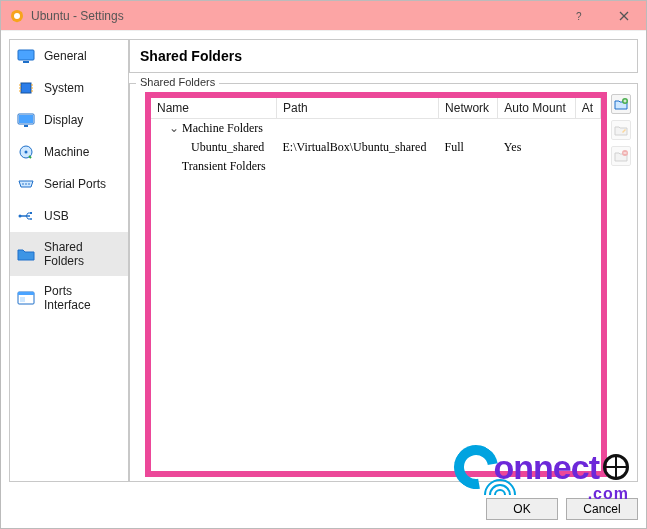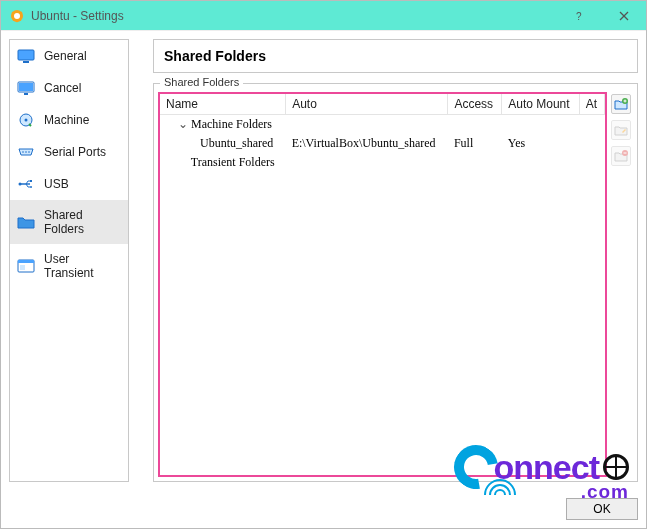--- a/index.html
+++ b/index.html
@@ -19,21 +19,21 @@
     border: 1px solid #bbb;
     display: flex;
     flex-direction: column;
     background: #fff;
   }
   .titlebar {
     height: 30px;
     display: flex;
     align-items: center;
     padding: 0 0 0 8px;
-    background: #5eead4;
+    background: #fca5a5;
     border-bottom: 1px solid #eee;
     justify-content: flex-end;
   }
   .titlebar .app-icon {
     width: 16px; height: 16px;
     margin-right: 6px;
   }
   .titlebar .title {
     flex: 1;
     color: #555;
@@ -41,21 +41,21 @@
   }
   .titlebar .winbtn {
     width: 45px; height: 30px;
     display: flex; align-items: center; justify-content: center;
     color: #555;
   }
   .body {
     flex: 1;
     display: flex;
     padding: 8px;
-    gap: 24px;
+    gap: 0;
     overflow: hidden;
     justify-content: center;
   }
   .sidebar {
     width: 120px;
     border: 1px solid #c8c8c8;
     background: #fff;
     overflow-y: auto;
   }
   .nav-item {
@@ -98,23 +98,24 @@
     position: absolute;
     top: -8px;
     left: 6px;
     background: #fff;
     padding: 0 4px;
     font-size: 11px;
     color: #333;
   }
   .table-wrap {
     flex: 1;
-    border: 2px solid #ec4899;
+    border: 6px solid #ec4899;
     background: #fff;
     overflow: auto;
+    margin-left: 11px;
   }
   .table {
     width: 100%;
     border-collapse: collapse;
     font-size: 12px;
   }
   .table th {
     text-align: left;
     font-weight: normal;
     padding: 3px 6px;
@@ -192,21 +193,21 @@
     margin-left: 4px;
     position: relative;
   }
   .watermark .globe::before, .watermark .globe::after {
     content: ""; position: absolute; background: #111;
   }
   .watermark .globe::before { left: 50%; top: 0; bottom: 0; width: 2px; transform: translateX(-50%); }
   .watermark .globe::after { top: 50%; left: 0; right: 0; height: 2px; transform: translateY(-50%); }
   .watermark .dotcom {
     position: absolute; bottom: -14px; right: 0;
-    font-size: 19px; letter-spacing: 1px; font-weight: 700;
+    font-size: 16px; letter-spacing: 1px; font-weight: 700;
   }
   .watermark .wifi {
     position: absolute; bottom: -8px; left: 26px;
     width: 40px; height: 20px;
   }
 </style>
 </head>
 <body>
 
 <div class="window">
@@ -243,26 +244,40 @@
             <svg width="20" height="16" viewBox="0 0 20 16">
               <rect x="2" y="2" width="16" height="10" rx="1" fill="#4aa3ff" stroke="#1e6fc9"></rect>
               <rect x="7" y="13" width="6" height="2" fill="#1e6fc9"></rect>
             </svg>
           </span>
         <span class="label">General</span>
       </div>
       <div class="nav-item">
         <span class="nav-icon">
             <svg width="20" height="16" viewBox="0 0 20 16">
+              <rect x="5" y="3" width="10" height="10" fill="#2b7de9" stroke="#14539e"></rect>
+              <line x1="3" y1="5" x2="5" y2="5" stroke="#f5a623"></line>
+              <line x1="3" y1="8" x2="5" y2="8" stroke="#f5a623"></line>
+              <line x1="3" y1="11" x2="5" y2="11" stroke="#f5a623"></line>
+              <line x1="15" y1="5" x2="17" y2="5" stroke="#f5a623"></line>
+              <line x1="15" y1="8" x2="17" y2="8" stroke="#f5a623"></line>
+              <line x1="15" y1="11" x2="17" y2="11" stroke="#f5a623"></line>
+            </svg>
+          </span>
+        <span class="label">System</span>
+      </div>
+      <div class="nav-item">
+        <span class="nav-icon">
+            <svg width="20" height="16" viewBox="0 0 20 16">
               <rect x="2" y="2" width="16" height="10" rx="1" fill="#fff" stroke="#1e6fc9"></rect>
               <rect x="3" y="3" width="14" height="8" fill="#4aa3ff"></rect>
               <rect x="8" y="13" width="4" height="2" fill="#1e6fc9"></rect>
             </svg>
           </span>
-        <span class="label">Cancel</span>
+        <span class="label">Display</span>
       </div>
       <div class="nav-item">
         <span class="nav-icon">
             <svg width="20" height="16" viewBox="0 0 20 16">
               <circle cx="10" cy="8" r="6" fill="#cfe8ff" stroke="#1e6fc9"></circle>
               <circle cx="10" cy="8" r="1.5" fill="#1e6fc9"></circle>
               <path d="M13 12 L15 14" stroke="#2aa34a" stroke-width="2"></path>
             </svg>
           </span>
         <span class="label">Machine</span>
@@ -300,37 +315,37 @@
         <span class="label">Shared Folders</span>
       </div>
       <div class="nav-item">
         <span class="nav-icon">
             <svg width="20" height="16" viewBox="0 0 20 16">
               <rect x="2" y="2" width="16" height="12" rx="1" fill="#fff" stroke="#1e6fc9"></rect>
               <rect x="2" y="2" width="16" height="3" fill="#4aa3ff"></rect>
               <rect x="4" y="7" width="5" height="5" fill="#cfe8ff"></rect>
             </svg>
           </span>
-        <span class="label">User Transient</span>
+        <span class="label">Ports Interface</span>
       </div>
     </div>
 
     <div class="main">
       <div class="page-title-box">Shared Folders</div>
 
       <div class="groupbox">
         <span class="groupbox-label">Shared Folders</span>
 
         <div class="table-wrap">
           <table class="table">
             <thead>
               <tr>
                 <th>Name</th>
-                <th>Auto</th>
-                <th>Access</th>
+                <th>Path</th>
+                <th>Network</th>
                 <th>Auto Mount</th>
                 <th>At</th>
               </tr>
             </thead>
             <tbody>
               <tr>
                 <td class="indent1">
                   <span class="tree-caret">⌄</span>
                   <span>Machine Folders</span>
                 </td>
@@ -381,20 +396,21 @@
                 <path d="M9.5 4 h3" stroke="#fff" stroke-width="1"></path>
               </svg>
           </div>
         </div>
       </div>
     </div>
   </div>
 
   <div class="footer">
     <div class="btn">OK</div>
+    <div class="btn">Cancel</div>
   </div>
 
   <div class="watermark">
     <span class="big-c"></span>
     <span>onnect</span>
     <span class="globe"></span>
     <svg class="wifi" viewBox="0 0 40 20">
         <path d="M5 18 a15 15 0 0 1 30 0" fill="none" stroke="#00a3e0" stroke-width="2"></path>
         <path d="M10 18 a10 10 0 0 1 20 0" fill="none" stroke="#00a3e0" stroke-width="2"></path>
         <path d="M15 18 a5 5 0 0 1 10 0" fill="none" stroke="#00a3e0" stroke-width="2"></path>

